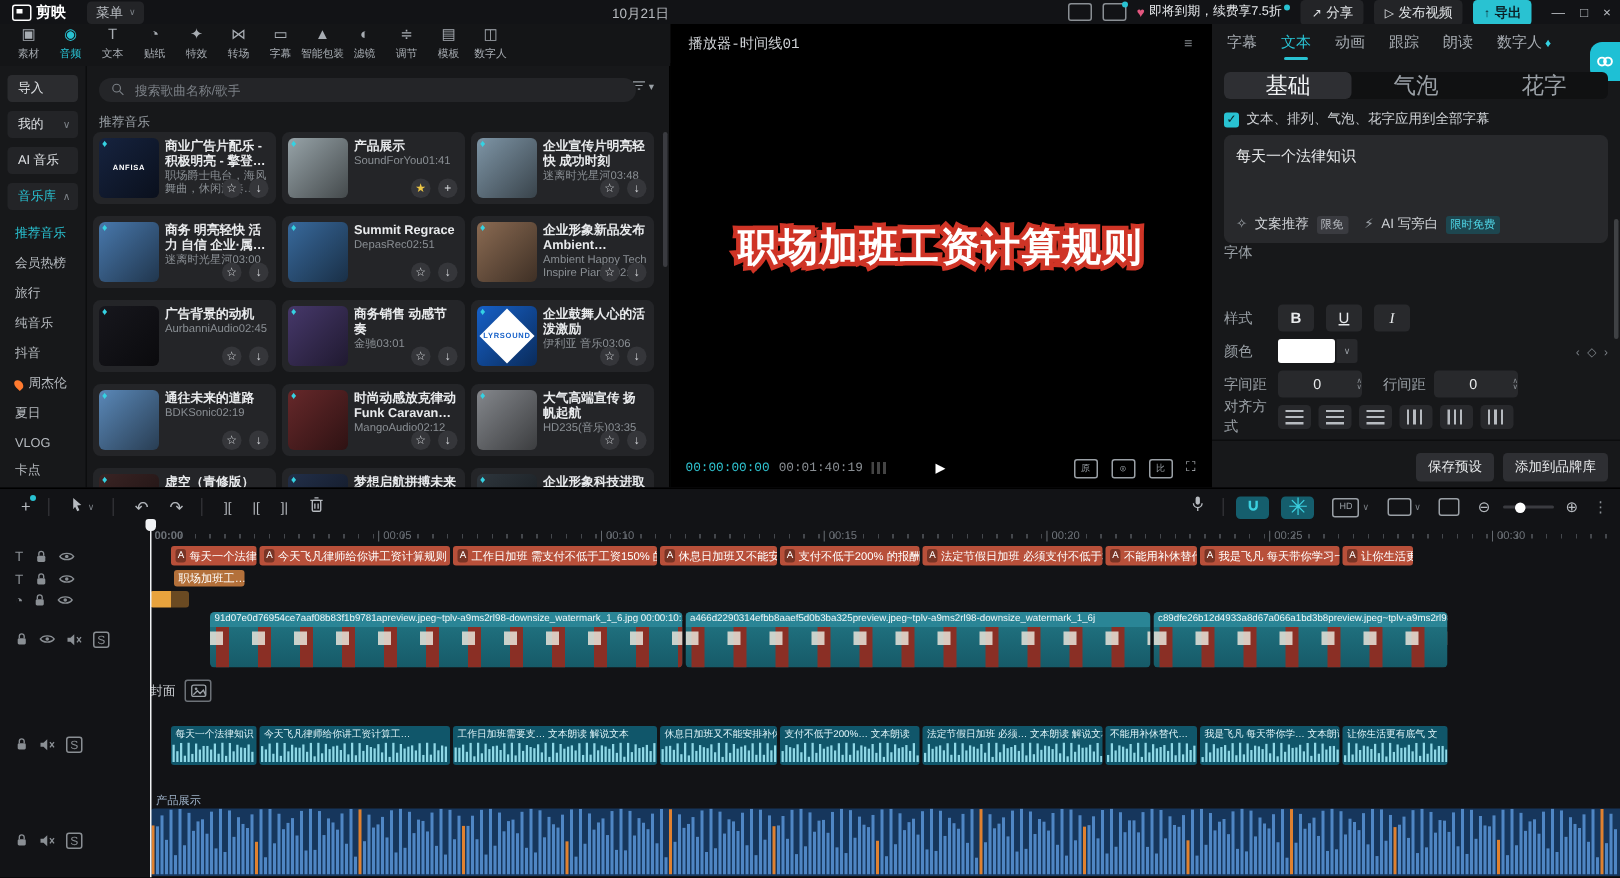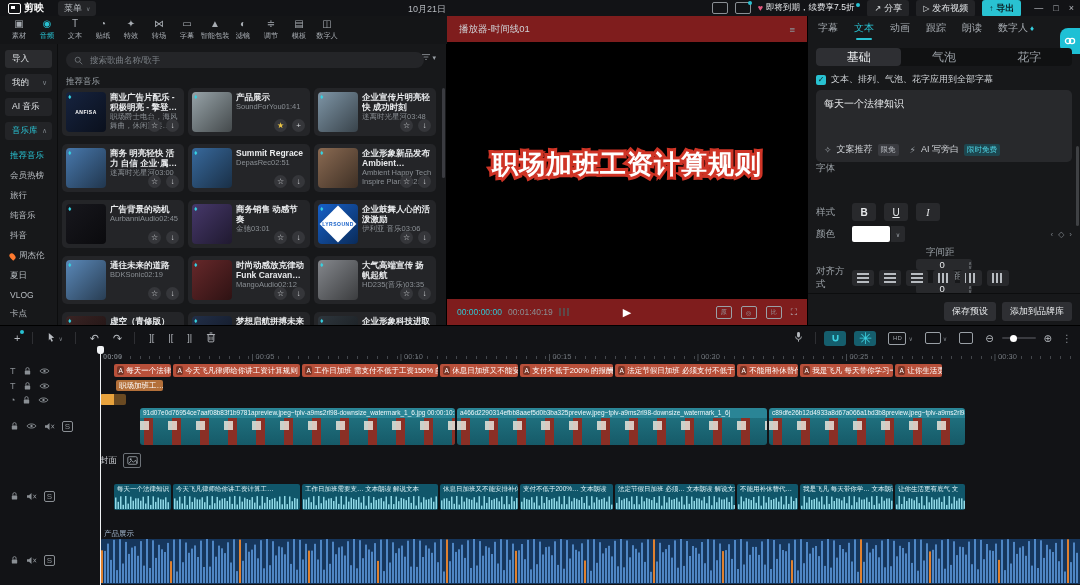--- a/index.html
+++ b/index.html
@@ -49,21 +49,21 @@
   .card .art .artlabel{font-size:5px;letter-spacing:.5px;color:#fff;font-weight:bold;z-index:1;}
   .card .art .dia{position:absolute;width:26px;height:26px;background:#fff;transform:rotate(45deg);}
   .card .art.lyr .artlabel{color:#1660c8;}
   .card .tit{margin-left:44px;font-size:8.5px;font-weight:bold;line-height:1.2;color:#e8eaec;display:-webkit-box;-webkit-line-clamp:2;-webkit-box-orient:vertical;overflow:hidden;}
   .card .sub{margin-left:44px;font-size:7.5px;color:#8a8f94;line-height:1.15;display:-webkit-box;-webkit-line-clamp:2;-webkit-box-orient:vertical;overflow:hidden;margin-top:1px;}
   .card .acts{position:absolute;right:5px;bottom:4px;display:flex;gap:5px;}
   .cbtn{width:13px;height:13px;border-radius:50%;background:#35363a;color:#d6d9dc;font-size:8px;line-height:13px;text-align:center;}
   .cbtn.fav-on{color:#ecc645;}
   .mscroll{position:absolute;right:1px;top:44px;width:3px;height:90px;background:#3a3b40;border-radius:2px;}
   
-  .preview{position:absolute;left:447px;top:16px;width:360px;height:309px;background:#7f1d1d;border-right:1px solid #000;}
+  .preview{position:absolute;left:447px;top:16px;width:360px;height:309px;background:#000000;border-right:1px solid #000;font-family:Liberation Mono, monospace;}
   .pv-head{position:absolute;left:0;top:0;width:100%;height:26px;display:flex;align-items:center;justify-content:space-between;padding:0 12px;box-sizing:border-box;font-size:9.5px;color:#cfd2d6;}
   .pv-video{position:absolute;left:0;top:26px;width:360px;height:257px;background:#000;display:flex;align-items:center;justify-content:center;}
   .overlayText{font-size:26px;font-weight:900;letter-spacing:1px;color:#fff;position:relative;transform:translateY(-6px);z-index:0;}
   .overlayText::before{content:attr(data-text);position:absolute;left:0;top:0;-webkit-text-stroke:6px #cf3426;z-index:-1;}
   .pv-ctrl{position:absolute;left:0;bottom:0;width:100%;height:26px;display:flex;align-items:center;padding:0 10px;box-sizing:border-box;}
   .tc{font-size:8.5px;color:#30c5d2;}
   .tc2{font-size:8.5px;color:#8a8f94;margin-left:6px;}
   .gridic{width:10px;height:8px;margin-left:6px;background:
      repeating-linear-gradient(90deg,#555 0 2px,transparent 2px 4px);opacity:.8;}
   .playbtn{position:absolute;left:50%;transform:translateX(-50%);color:#fff;font-size:11px;}
@@ -71,21 +71,21 @@
   .boxic{width:14px;height:11px;border:1px solid #9aa0a6;border-radius:2px;font-size:6px;color:#9aa0a6;display:flex;align-items:center;justify-content:center;}
   
   .inspector{position:absolute;left:808px;top:16px;width:272px;height:309px;background:#17181a;}
   .insp-tabs{position:absolute;left:10px;top:0;height:26px;display:flex;gap:16px;align-items:center;font-size:10px;color:#a7acb2;}
   .itab{position:relative;padding-bottom:2px;display:flex;gap:2px;align-items:center;}
   .itab.active{color:#29c2d2;}
   .itab.active::after{content:"";position:absolute;left:2px;right:2px;bottom:-3px;height:2px;background:#29c2d2;border-radius:1px;}
   .itab .vipd{color:#35d2e2;font-size:8px;}
   .float-btn{position:absolute;right:0;top:12px;width:20px;height:26px;background:#1ec0d5;border-radius:8px 0 0 8px;display:flex;align-items:center;justify-content:center;}
   .subtabs{position:absolute;left:8px;top:32px;width:256px;height:18px;background:#101112;border-radius:4px;display:flex;}
-  .stab{flex:1;display:flex;align-items:center;justify-content:center;font-size:12px;color:#9aa0a6;border-radius:4px;}
+  .stab{flex:1;display:flex;align-items:center;justify-content:center;font-size:15px;color:#9aa0a6;border-radius:4px;}
   .stab.active{background:#2e2f33;color:#f0f2f4;}
   .chk-row{position:absolute;left:8px;top:57px;display:flex;gap:5px;align-items:center;font-size:9px;color:#cfd2d6;}
   .chk{width:10px;height:10px;background:#29c2d2;border-radius:2px;color:#0b2328;font-size:8px;line-height:10px;text-align:center;font-weight:bold;}
   .ta{position:absolute;left:8px;top:74px;width:256px;height:72px;background:#28292c;border-radius:5px;box-sizing:border-box;padding:7px 8px;font-size:10px;color:#e8eaec;}
   .ta-tools{position:absolute;left:8px;bottom:6px;display:flex;align-items:center;gap:5px;font-size:9px;color:#cfd2d6;}
   .badge{font-size:7.5px;border-radius:2px;padding:1px 3px;background:#3a3b40;color:#b7bbc0;}
   .badge.teal{background:#1d464f;color:#4fd4e4;}
   .irow{position:absolute;left:8px;width:256px;height:20px;display:flex;align-items:center;font-size:9.5px;color:#9aa0a6;}
   .irow .lbl{width:36px;flex:none;}
   .sel{flex:1;height:18px;background:#28292c;border-radius:3px;display:flex;align-items:center;padding:0 7px;color:#e8eaec;}
@@ -563,21 +563,21 @@
     <div class="irow" style="top:208px;">
       <span class="lbl">颜色</span>
       <span class="swatch"></span>
       <span class="swdrop">∨</span>
       <span class="kf">
           <span>‹</span>
           <span>◇</span>
           <span>›</span>
         </span>
     </div>
-    <div class="irow" style="top:230px;flex-direction:column;">
+    <div class="irow" style="top:230px;">
       <span class="lbl">字间距</span>
       <span class="numbox" style="width:56px;">
         <span class="v">0</span>
         <span class="updn">
             <span>∧</span>
             <span>∨</span>
           </span>
       </span>
       <span class="lbl" style="margin-left:14px;width:34px;">行间距</span>
       <span class="numbox" style="width:56px;">

